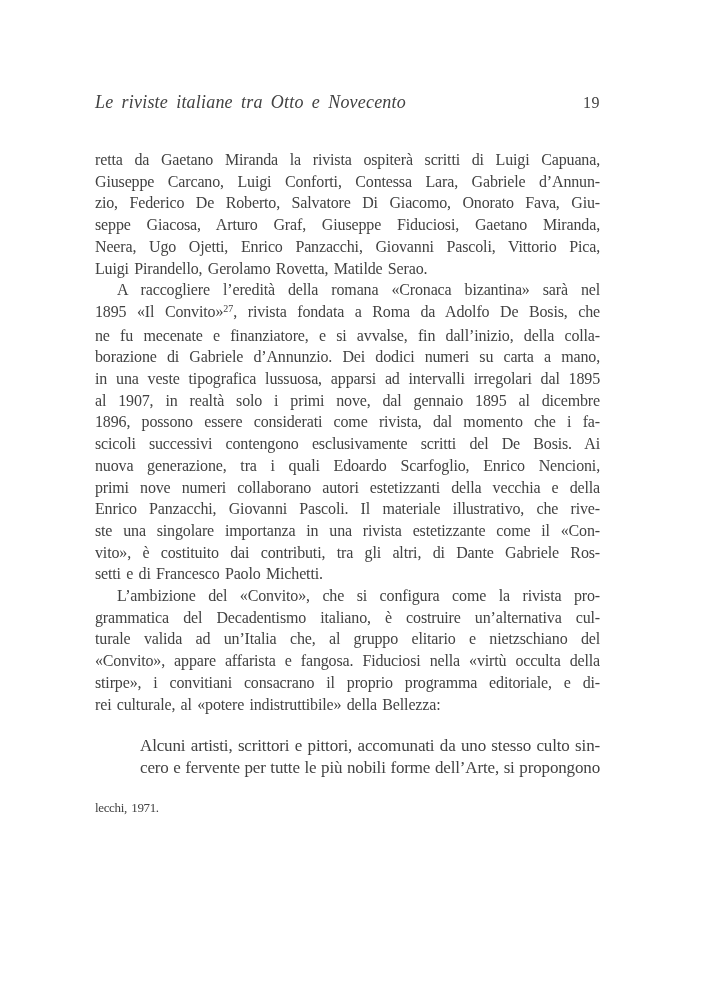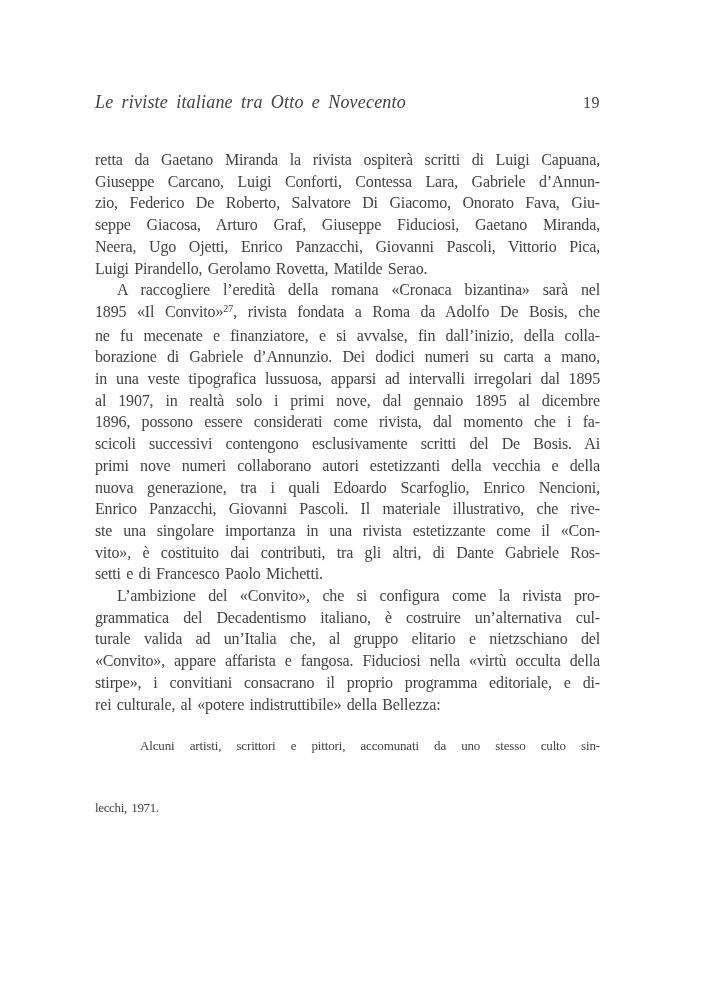--- a/index.html
+++ b/index.html
@@ -59,21 +59,21 @@
     position: relative;
     top: -5px;
     letter-spacing: 0;
   }
   .block-quote {
     margin-top: 20px;
     margin-left: 45px;
     width: 460px;
   }
   .block-quote .ln {
-    font-size: 13px;
+    font-size: 17px;
     line-height: 21.8px;
   }
   .footnote {
     position: absolute;
     left: 95px;
     top: 797px;
     width: 505px;
   }
   .footnote .ln {
     font-size: 13px;
@@ -112,39 +112,40 @@
 
     <div class="para">
       <div class="ln indent">A raccogliere l’eredità della romana «Cronaca bizantina» sarà nel</div>
       <div class="ln"><span>1895 «Il Convito»</span><span class="sup">27</span><span>, rivista fondata a Roma da Adolfo De Bosis, che</span></div>
       <div class="ln">ne fu mecenate e finanziatore, e si avvalse, fin dall’inizio, della colla-</div>
       <div class="ln">borazione di Gabriele d’Annunzio. Dei dodici numeri su carta a mano,</div>
       <div class="ln">in una veste tipografica lussuosa, apparsi ad intervalli irregolari dal 1895</div>
       <div class="ln">al 1907, in realtà solo i primi nove, dal gennaio 1895 al dicembre</div>
       <div class="ln">1896, possono essere considerati come rivista, dal momento che i fa-</div>
       <div class="ln">scicoli successivi contengono esclusivamente scritti del De Bosis. Ai</div>
+      <div class="ln">nuova generazione, tra i quali Edoardo Scarfoglio, Enrico Nencioni,</div>
       <div class="ln">primi nove numeri collaborano autori estetizzanti della vecchia e della</div>
-      <div class="ln">nuova generazione, tra i quali Edoardo Scarfoglio, Enrico Nencioni,</div>
       <div class="ln">Enrico Panzacchi, Giovanni Pascoli. Il materiale illustrativo, che rive-</div>
       <div class="ln">ste una singolare importanza in una rivista estetizzante come il «Con-</div>
       <div class="ln">vito», è costituito dai contributi, tra gli altri, di Dante Gabriele Ros-</div>
       <div class="ln last">setti e di Francesco Paolo Michetti.</div>
     </div>
 
     <div class="para">
       <div class="ln indent">L’ambizione del «Convito», che si configura come la rivista pro-</div>
       <div class="ln">grammatica del Decadentismo italiano, è costruire un’alternativa cul-</div>
       <div class="ln">turale valida ad un’Italia che, al gruppo elitario e nietzschiano del</div>
       <div class="ln">«Convito», appare affarista e fangosa. Fiduciosi nella «virtù occulta della</div>
       <div class="ln">stirpe», i convitiani consacrano il proprio programma editoriale, e di-</div>
       <div class="ln last">rei culturale, al «potere indistruttibile» della Bellezza:</div>
     </div>
 
     <div class="block-quote">
       <div class="ln">Alcuni artisti, scrittori e pittori, accomunati da uno stesso culto sin-</div>
+      <div class="ln">cero e fervente per tutte le più nobili forme dell’Arte, si propongono</div>
     </div>
 
   </main>
 
   <footer class="footnote">
     <div class="ln last">lecchi, 1971.</div>
   </footer>
 
 </div>
 

